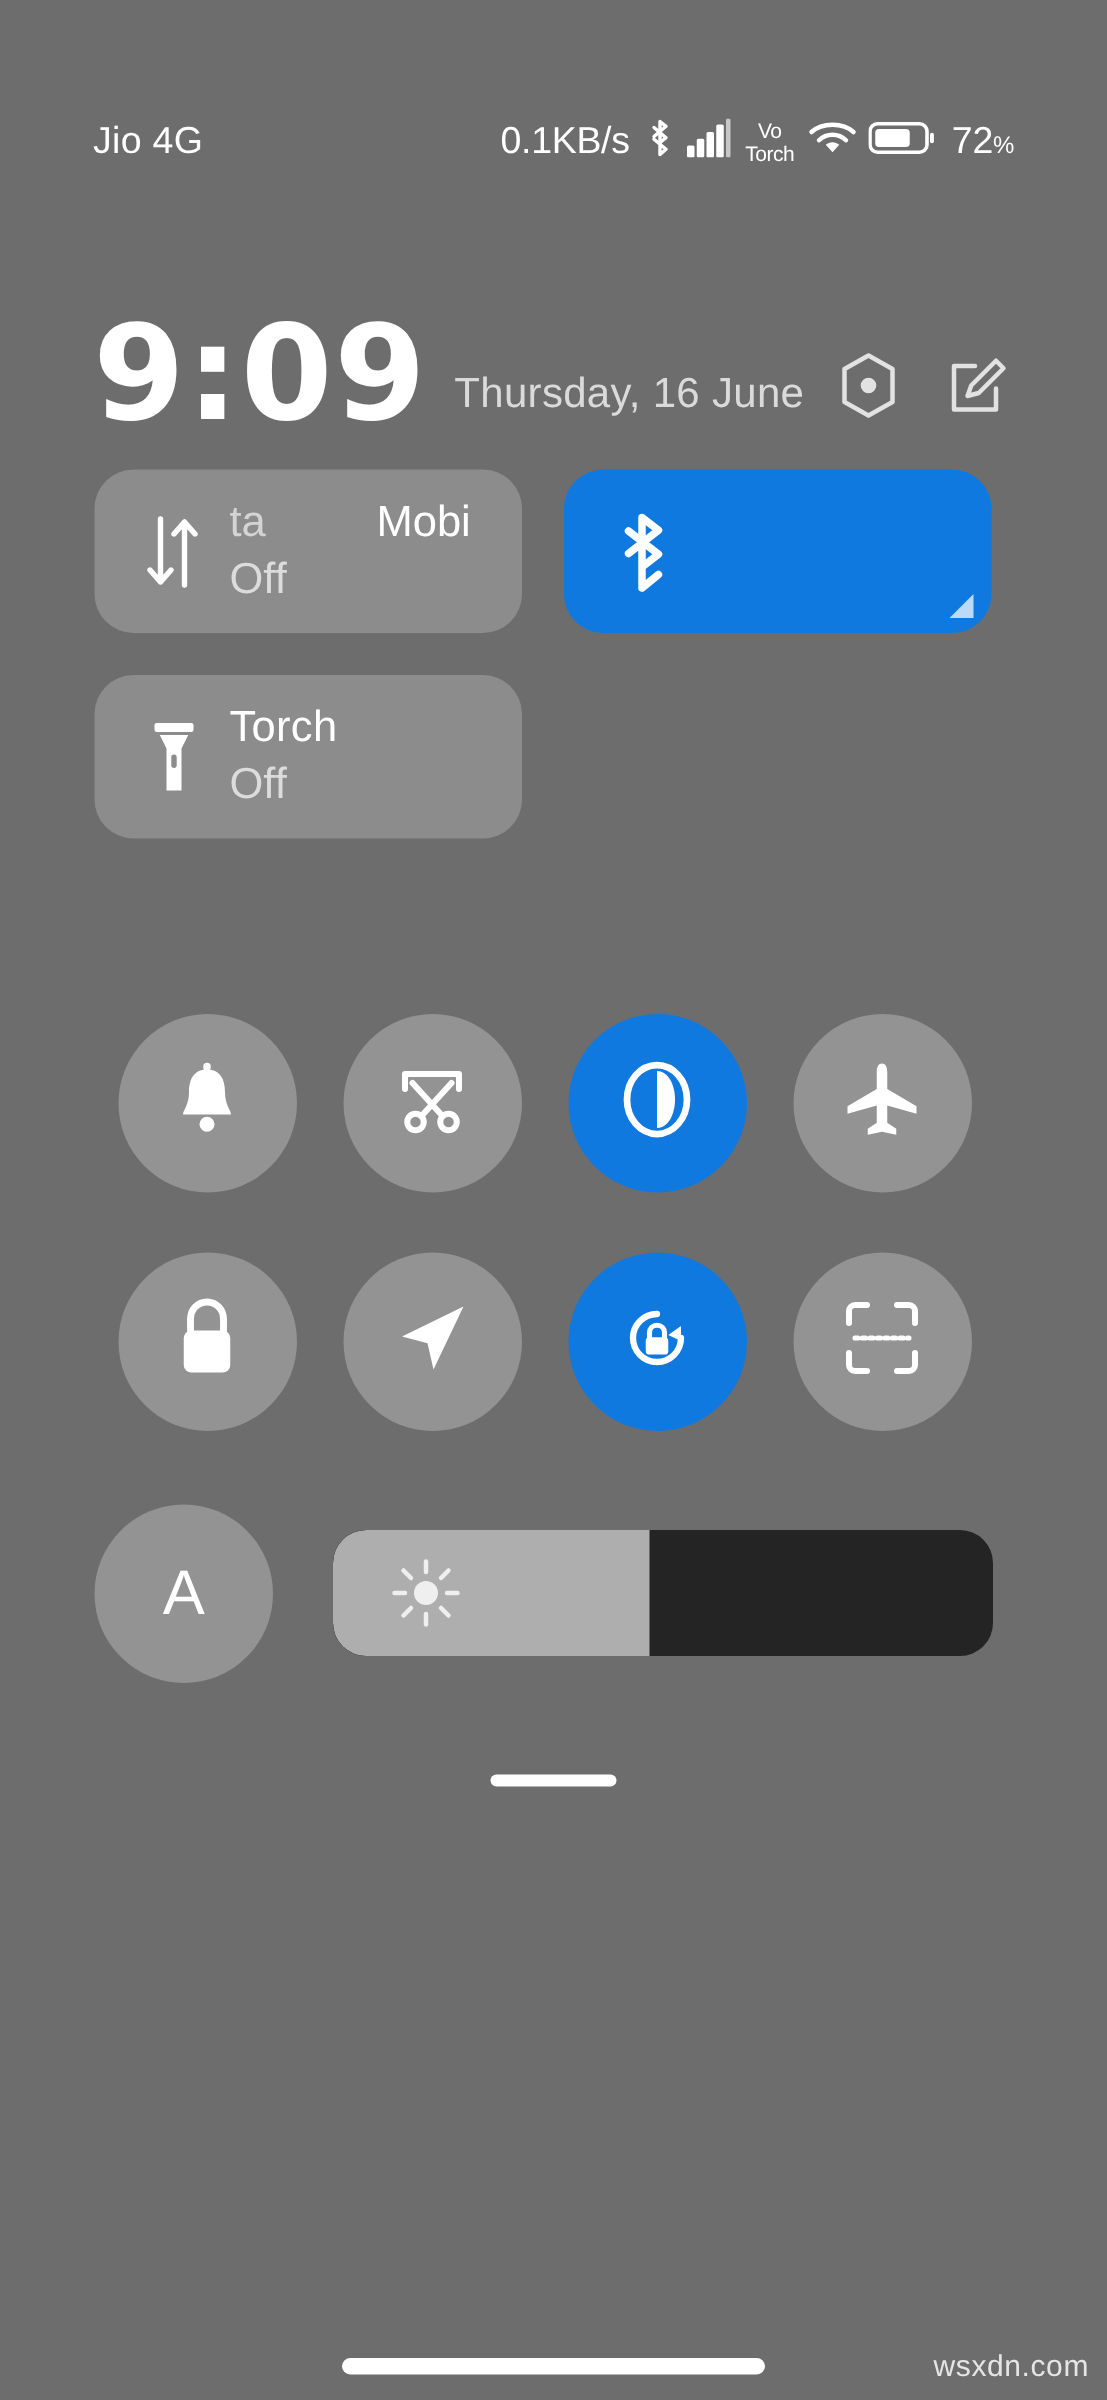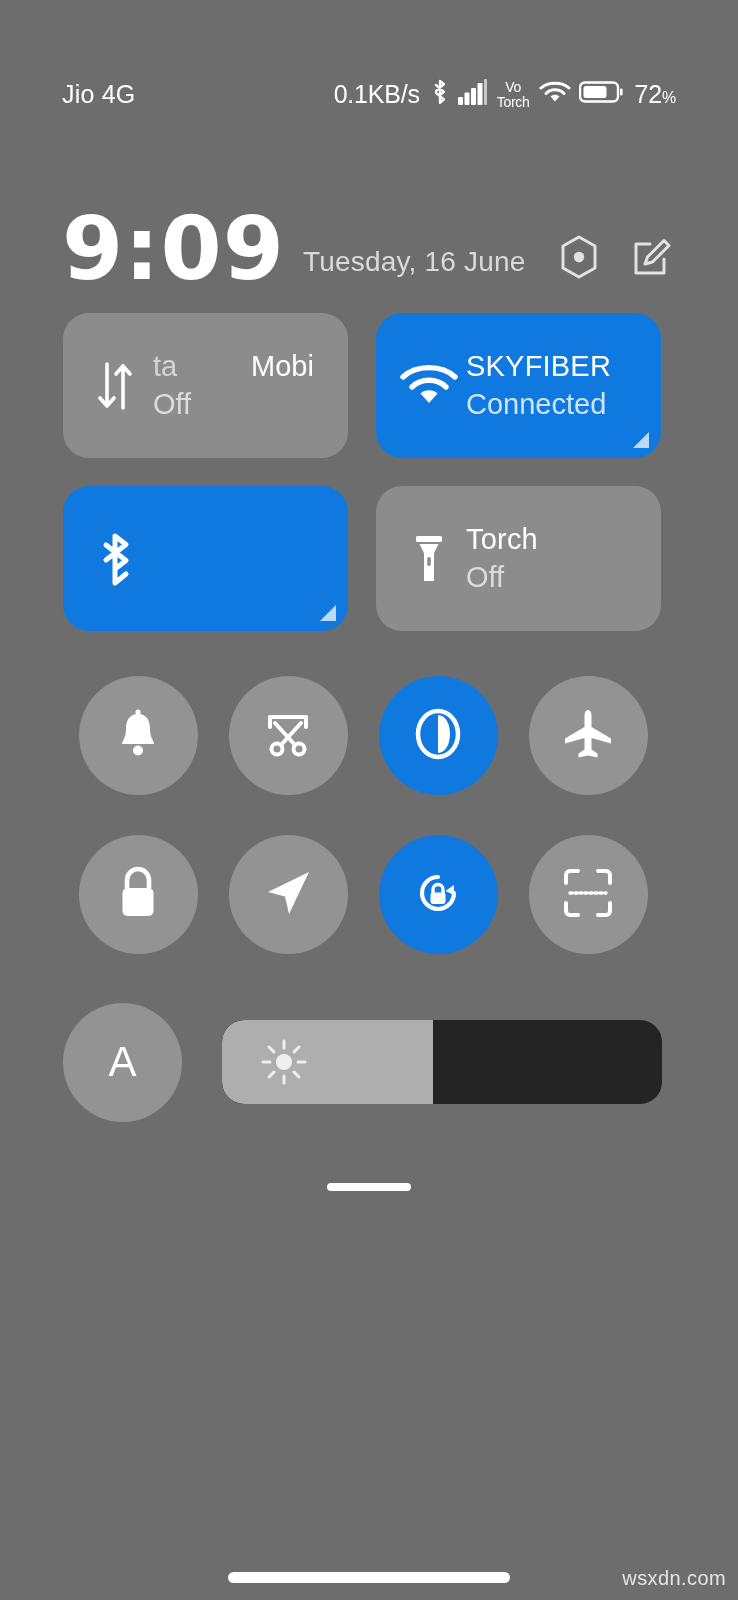--- a/index.html
+++ b/index.html
@@ -114,21 +114,21 @@
   .tiles {
     position: absolute;
     top: 313px;
     left: 63px;
     width: 598px;
     display: grid;
     grid-template-columns: 285px 285px;
     grid-gap: 28px 28px;
   }
   .tile {
-    height: 145px;
+    height: 109px;
     border-radius: 26px;
     display: flex;
     align-items: center;
     padding: 0 22px;
     position: relative;
     overflow: hidden;
     cursor: pointer;
   }
   .tile.inactive { background: #8c8c8c; }
   .tile.active   { background: #1079e0; }
@@ -337,21 +337,21 @@
       </span>
 
       <span class="batt-pct">
         <span>72</span><span class="unit">%</span>
       </span>
     </div>
   </div>
 
   <div class="header">
     <div class="clock">9:09</div>
-    <div class="date">Tuesday, 16 June</div>
+    <div class="date">Thursday, 16 June</div>
 
     <div class="header-actions">
       <div class="hdr-btn">
         <svg width="42" height="46" viewBox="0 0 42 46">
           <path d="M21 3 L37 12 L37 34 L21 43 L5 34 L5 12 Z" fill="none" stroke="#e2e2e2" stroke-width="3" stroke-linejoin="round"></path>
           <circle cx="21" cy="23" r="5.2" fill="#e2e2e2"></circle>
         </svg>
       </div>
       <div class="hdr-btn">
         <svg width="44" height="44" viewBox="0 0 44 44">
@@ -373,34 +373,20 @@
       </div>
       <div class="tile-text">
         <div class="marquee">
           <span class="seg-a">ta</span>
           <span class="seg-b">Mobi</span>
         </div>
         <div class="tile-sub">Off</div>
       </div>
     </div>
 
-    <div class="tile active">
-      <div class="tile-icon">
-        <svg width="58" height="46" viewBox="0 0 58 46">
-          <path d="M3 14 C16 1.5 42 1.5 55 14" fill="none" stroke="#ffffff" stroke-width="5.4" stroke-linecap="round"></path>
-          <path d="M12 24 C21 15 37 15 46 24" fill="none" stroke="#ffffff" stroke-width="5.4" stroke-linecap="round"></path>
-          <path d="M29 40 L20.5 30.5 C25 26.2 33 26.2 37.5 30.5 Z" fill="#ffffff"></path>
-        </svg>
-      </div>
-      <div class="tile-text">
-        <div class="tile-title">SKYFIBER</div>
-        <div class="tile-sub">Connected</div>
-      </div>
-      <div class="corner-tri"></div>
-    </div>
 
     <div class="tile active">
       <div class="tile-icon">
         <svg width="44" height="58" viewBox="0 0 44 58">
           <path d="M12 15 L32 30.5 L21 39 L21 6 L32 14.5 L12 30 M21 39 L21 53 L32 44" fill="none" stroke="#ffffff" stroke-width="5" stroke-linejoin="round" stroke-linecap="round"></path>
         </svg>
       </div>
       <div class="corner-tri"></div>
     </div>
 

